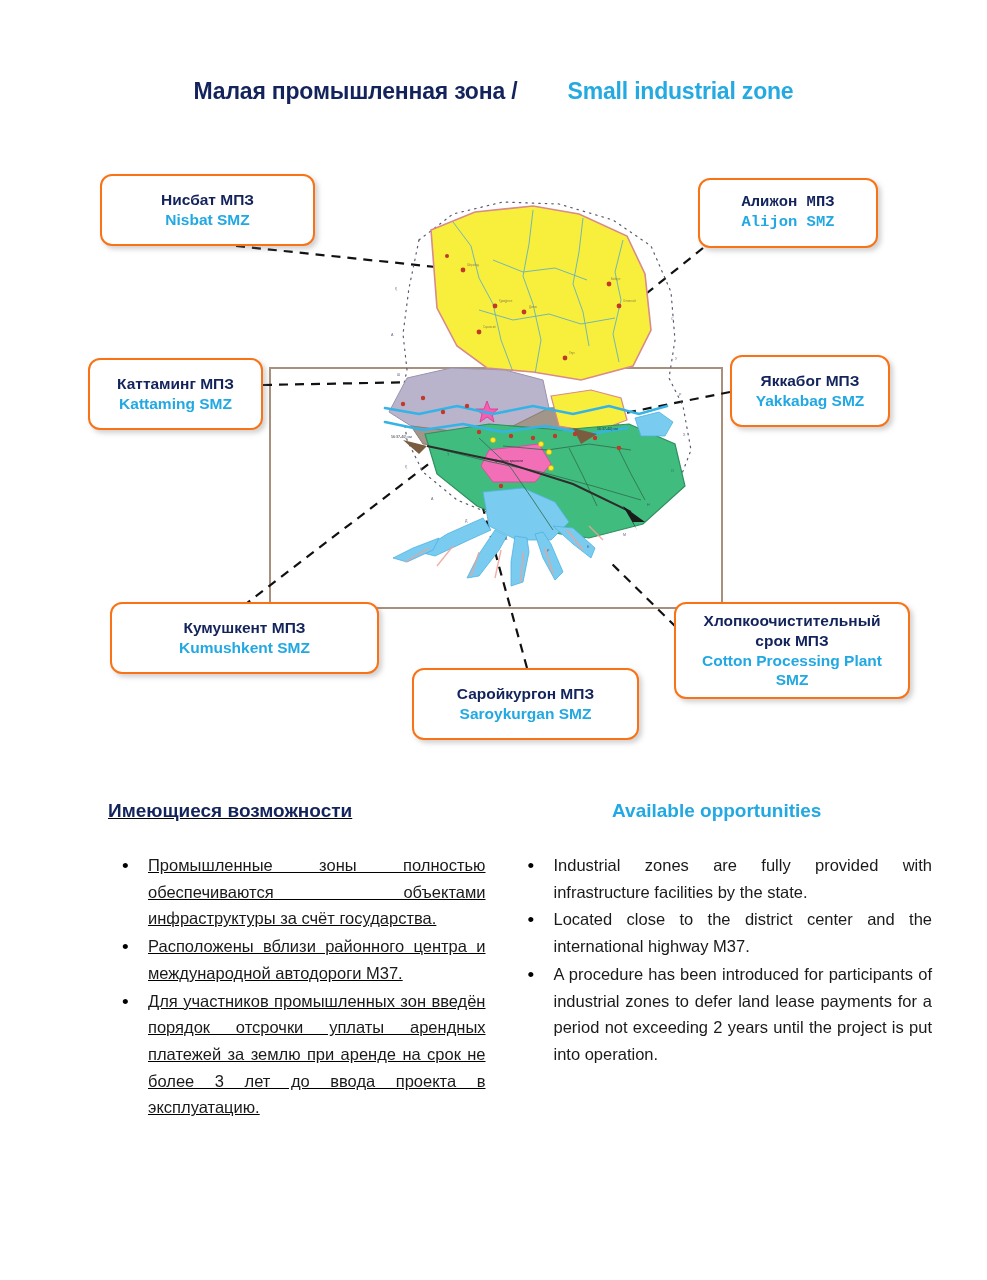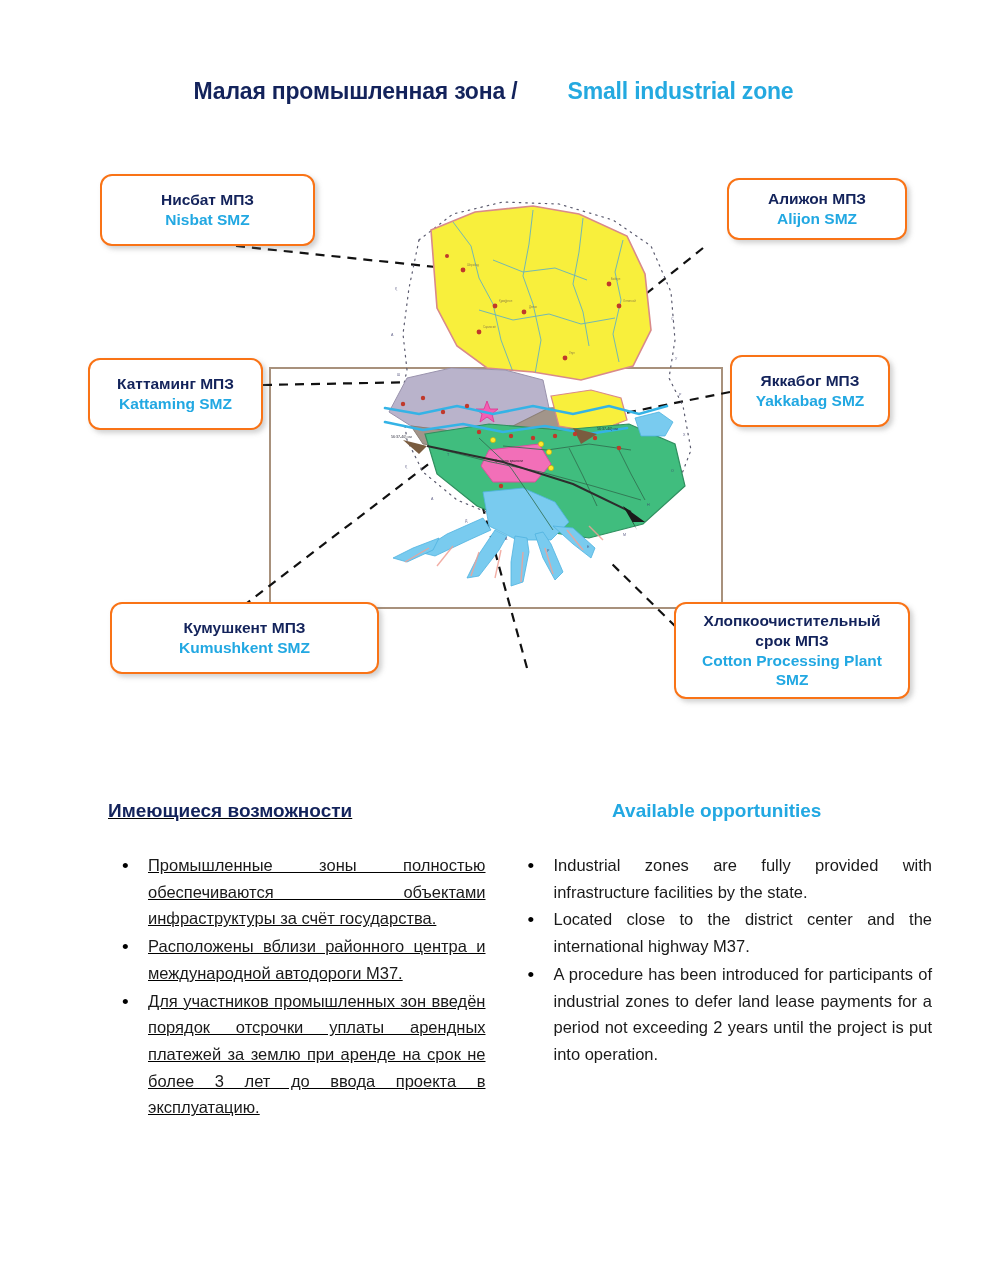--- a/index.html
+++ b/index.html
@@ -80,21 +80,21 @@
   }
   .callout .en {
     color: #22a8e2;
     font-weight: bold;
     font-size: 15.5px;
     white-space: nowrap;
   }
   .callout.wrap .ru, .callout.wrap .en { white-space: normal; }
 
   .c-nisbat      { left: 100px; top: 24px;  width: 215px; height: 72px; }
-  .c-alijon      { left: 727px; top: 28px;  width: 180px; height: 62px; }
+  .c-alijon      { left: 698px; top: 28px;  width: 180px; height: 70px; font-family: Liberation Mono, monospace; }
   .c-kattaming   { left: 88px;  top: 208px; width: 175px; height: 72px; }
   .c-yakkabag    { left: 730px; top: 205px; width: 160px; height: 72px; }
   .c-kumushkent  { left: 110px; top: 452px; width: 269px; height: 72px; }
   .c-cotton      { left: 674px; top: 452px; width: 236px; height: 97px; }
   .c-saroykurgan { left: 412px; top: 518px; width: 227px; height: 72px; }
 
   
   .bottom { position: absolute; top: 800px; left: 0; width: 987px; }
   .cols { display: flex; }
   .col { width: 50%; }
@@ -337,20 +337,24 @@
   <div class="callout c-kumushkent">
     <div class="ru">Кумушкент МПЗ</div>
     <div class="en">Kumushkent SMZ</div>
   </div>
 
   <div class="callout c-cotton wrap">
     <div class="ru">Хлопкоочистительный срок МПЗ</div>
     <div class="en">Cotton Processing Plant SMZ</div>
   </div>
 
+  <div class="callout c-saroykurgan">
+    <div class="ru">Саройкургон МПЗ</div>
+    <div class="en">Saroykurgan SMZ</div>
+  </div>
 </div>
 
 <div class="bottom">
   <div class="cols">
     <div class="col col-ru">
       <div class="heading heading-ru">Имеющиеся возможности</div>
       <ul class="bullets">
         <li>
           <span>Промышленные зоны полностью обеспечиваются объектами инфраструктуры за счёт государства.</span>
         </li>

